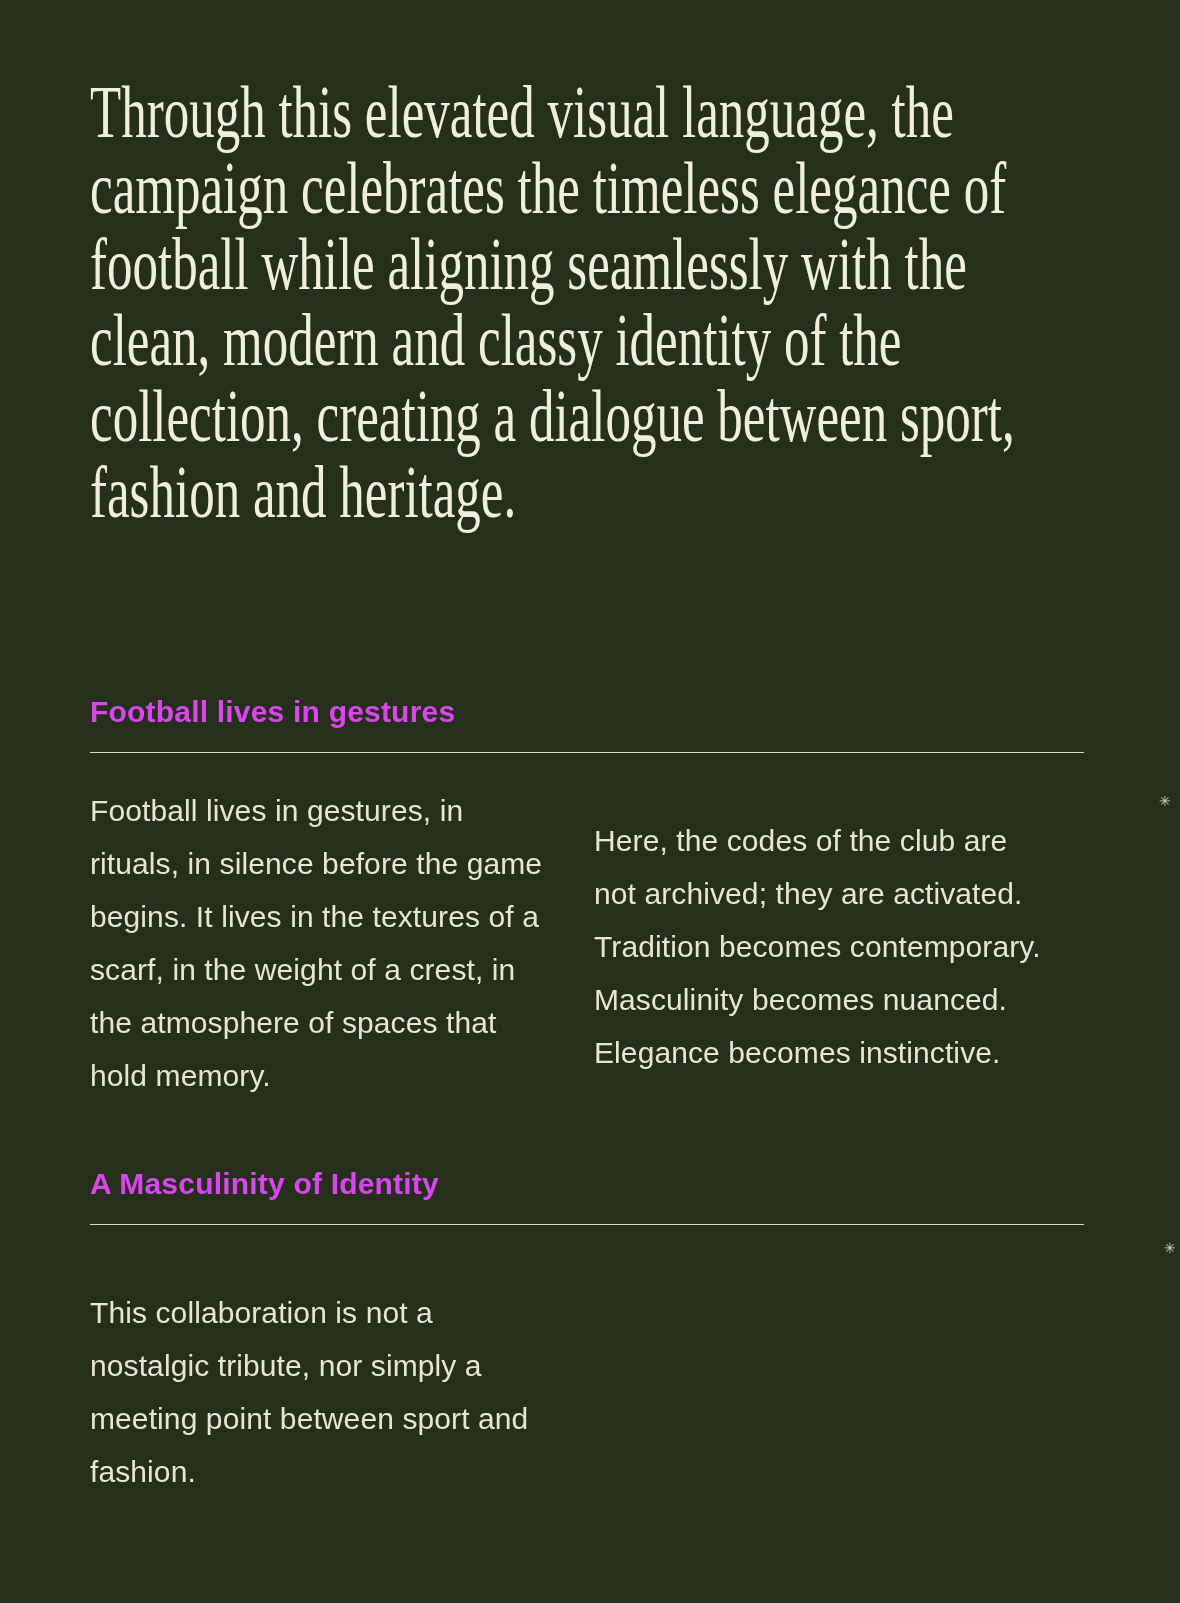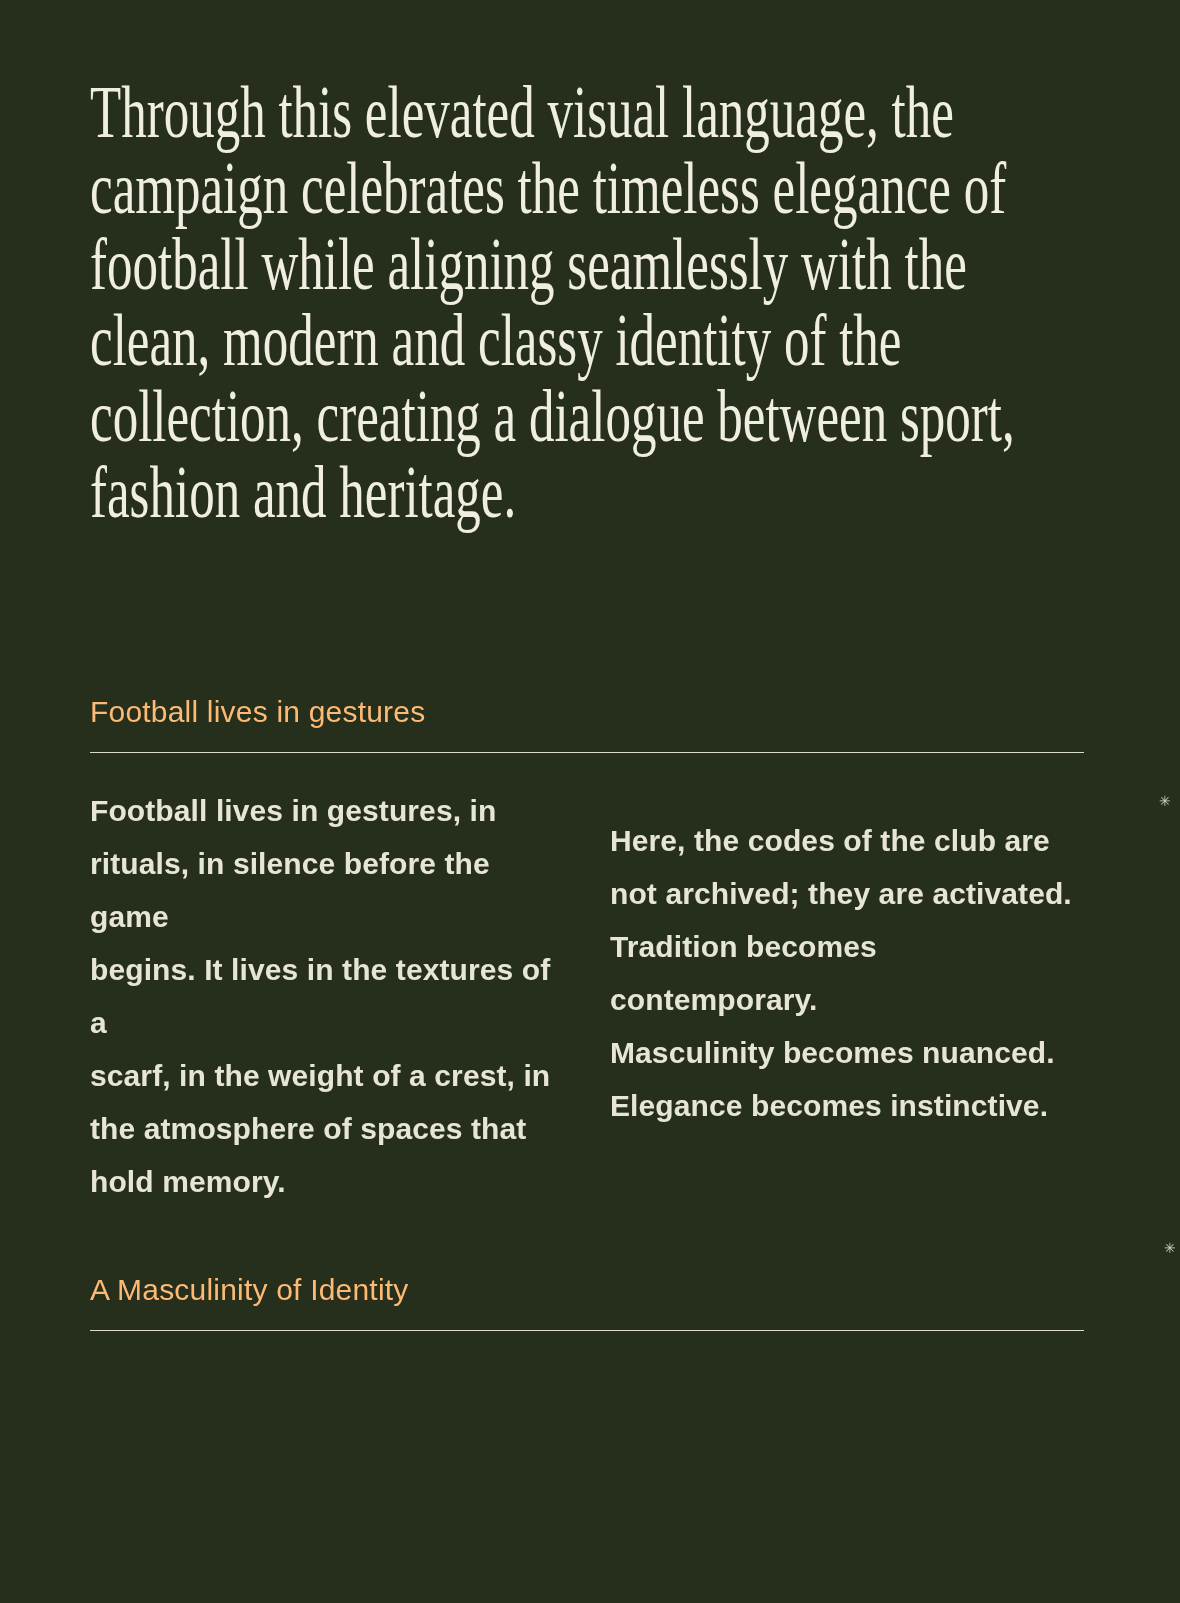--- a/index.html
+++ b/index.html
@@ -35,39 +35,38 @@
     transform-origin: left top;
     letter-spacing: 0;
   }
   
   .section { width: 994px; }
   .section.first { margin-top: 162px; }
   .section.second { margin-top: 62px; }
   .section-title {
     margin: 0;
     font-size: 30px;
-    font-weight: 400;
+    font-weight: 700;
     line-height: 40px;
     letter-spacing: 0.2px;
-    color: #fdba74;
+    color: #d946ef;
   }
   .divider {
     border: none;
     margin: 20px 0 0 0;
     height: 1px;
     width: 994px;
     background: rgba(235, 233, 219, 0.92);
   }
   .columns {
     margin-top: 31px;
     display: grid;
     grid-template-columns: 474px 474px;
-    column-gap: 46px;
+    column-gap: 30px;
     width: 994px;
-    font-weight: bold;
   }
   .col p {
     margin: 0;
     font-size: 30px;
     line-height: 53px;
     white-space: pre-line;
     color: #e7e5d6;
     letter-spacing: 0.1px;
   }
   .col-right { margin-top: 30px; }
@@ -115,19 +114,25 @@
 Masculinity becomes nuanced.
 Elegance becomes instinctive.</p>
       </div>
     </div>
   </div>
 
   <div class="section second">
     <h2 class="section-title">A Masculinity of Identity</h2>
     <hr class="divider">
     <div class="columns">
+      <div class="col col-right">
+        <p>This collaboration is not a
+nostalgic tribute, nor simply a
+meeting point between sport and
+fashion.</p>
+      </div>
     </div>
   </div>
 
   <span class="sparkle sparkle-1">✳</span>
   <span class="sparkle sparkle-2">✳</span>
 
 </div>
 
 </body></html>

